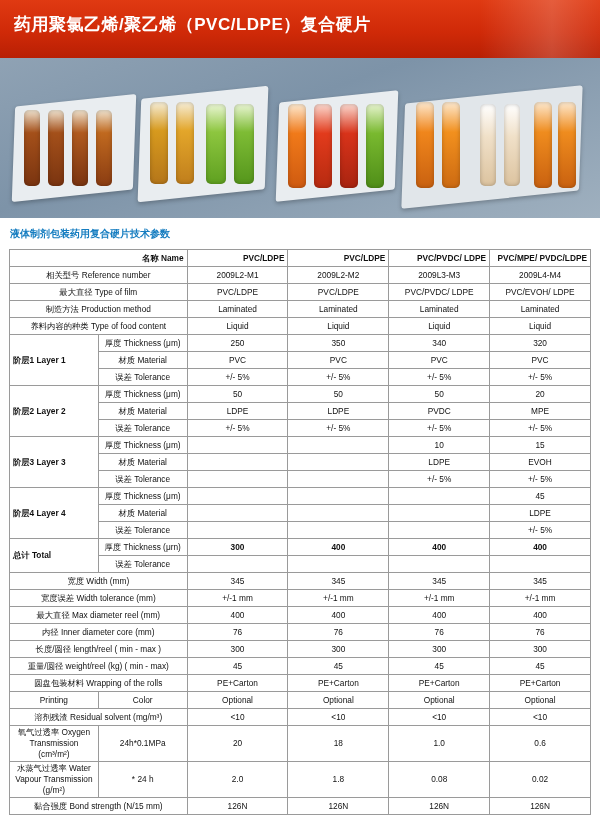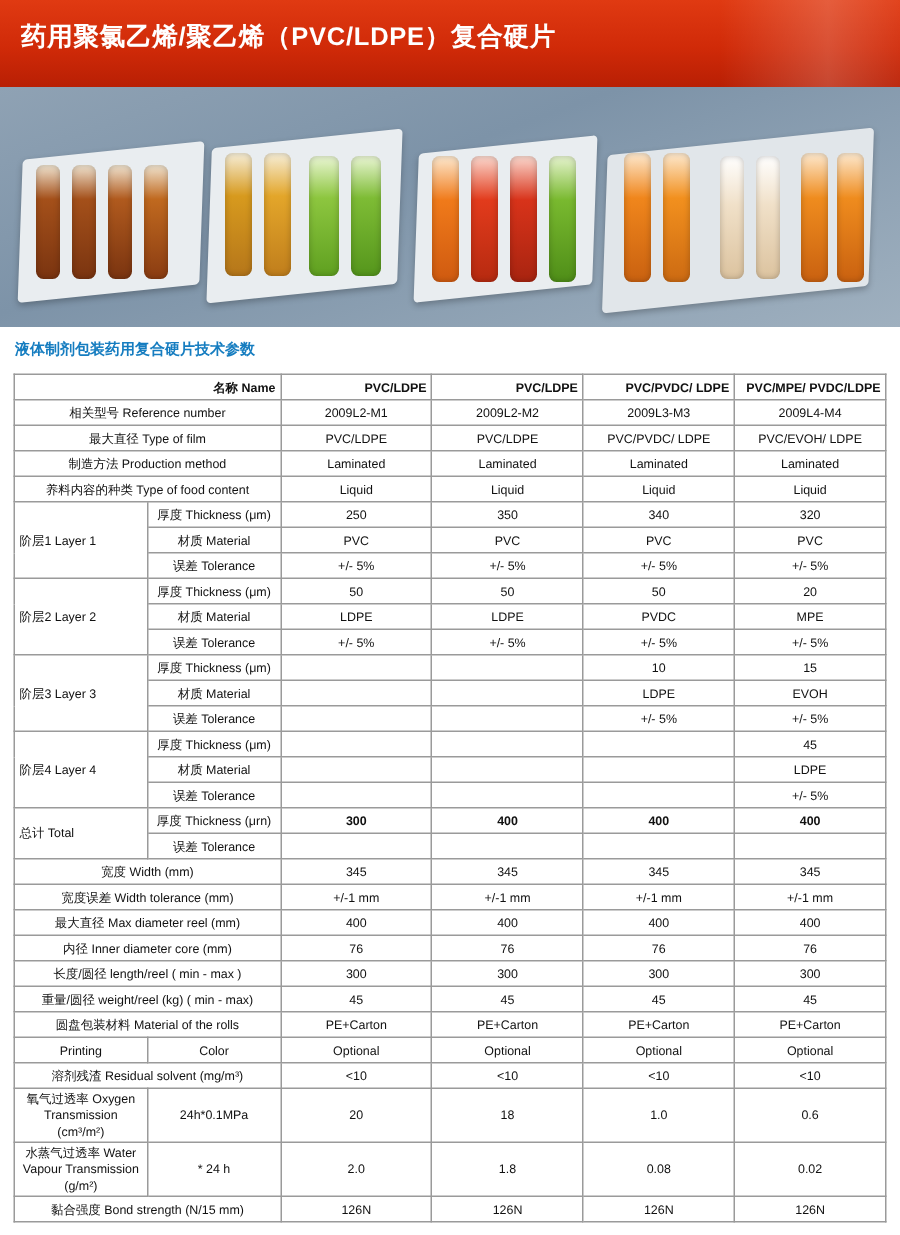--- a/index.html
+++ b/index.html
@@ -75,21 +75,21 @@
     height:14px;
     vertical-align:middle;
     line-height:11px;
   }
   .c-name{width:148px;text-align:left;}
   .c-sub{width:110px;text-align:center;}
   .c-val{width:81px;text-align:center;}
   .hdr td{font-weight:bold;text-align:right;}
   .lbl{text-align:center;}
   .ctr{text-align:center;}
-  .grp{vertical-align:middle;text-align:left;font-weight:normal;margin-left:48px;}
+  .grp{vertical-align:middle;text-align:left;font-weight:bold;margin-left:48px;}
   .tot{font-weight:bold;}
 </style>
 </head>
 <body>
 
 <div class="page">
 
   <div class="header">
     <div class="h-cn">药用聚氯乙烯/聚乙烯（PVC/LDPE）复合硬片</div>
   </div>
@@ -303,21 +303,21 @@
           <td class="c-val ctr">300</td>
         </tr>
         <tr>
           <td class="c-name lbl" colspan="2">重量/圆径 weight/reel (kg) ( min - max)</td>
           <td class="c-val ctr">45</td>
           <td class="c-val ctr">45</td>
           <td class="c-val ctr">45</td>
           <td class="c-val ctr">45</td>
         </tr>
         <tr>
-          <td class="c-name lbl" colspan="2">圆盘包装材料 Material of the rolls</td>
+          <td class="c-name lbl" colspan="2">圆盘包装材料 Wrapping of the rolls</td>
           <td class="c-val ctr">PE+Carton</td>
           <td class="c-val ctr">PE+Carton</td>
           <td class="c-val ctr">PE+Carton</td>
           <td class="c-val ctr">PE+Carton</td>
         </tr>
         <tr>
           <td class="c-name lbl">Printing</td>
           <td class="c-sub">Color</td>
           <td class="c-val ctr">Optional</td>
           <td class="c-val ctr">Optional</td>

